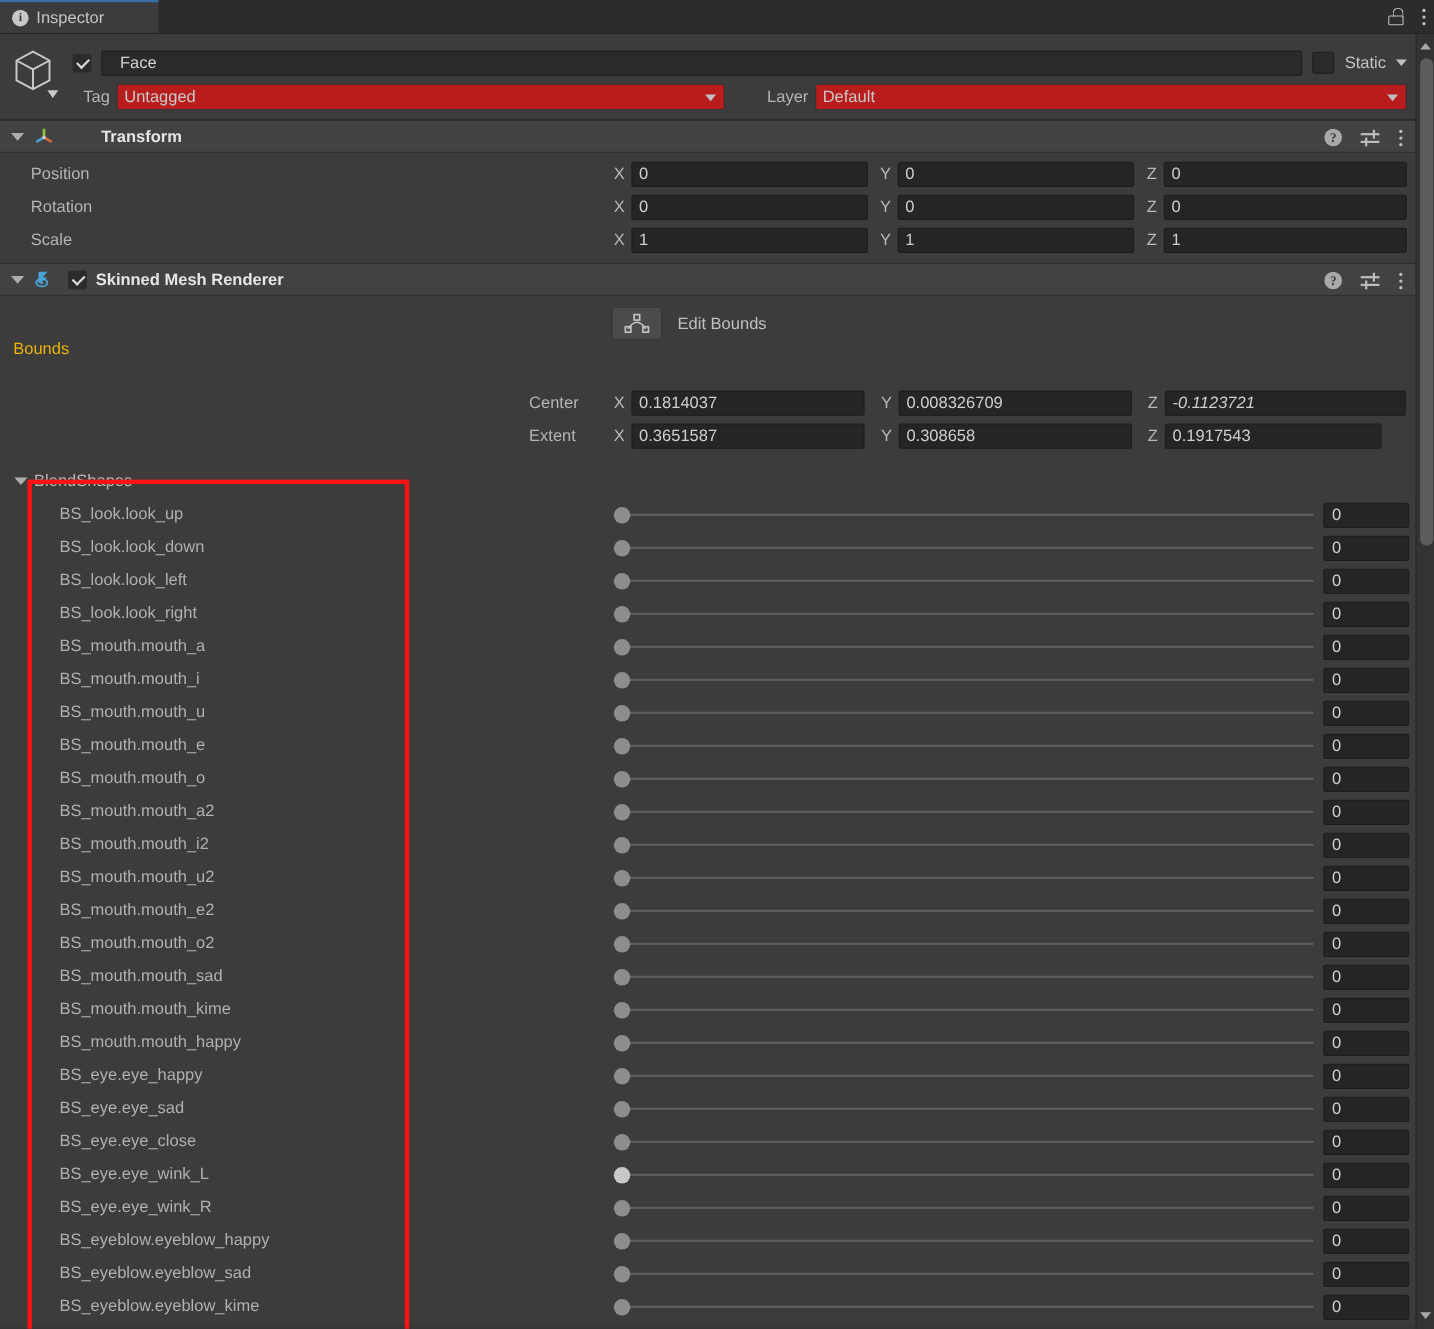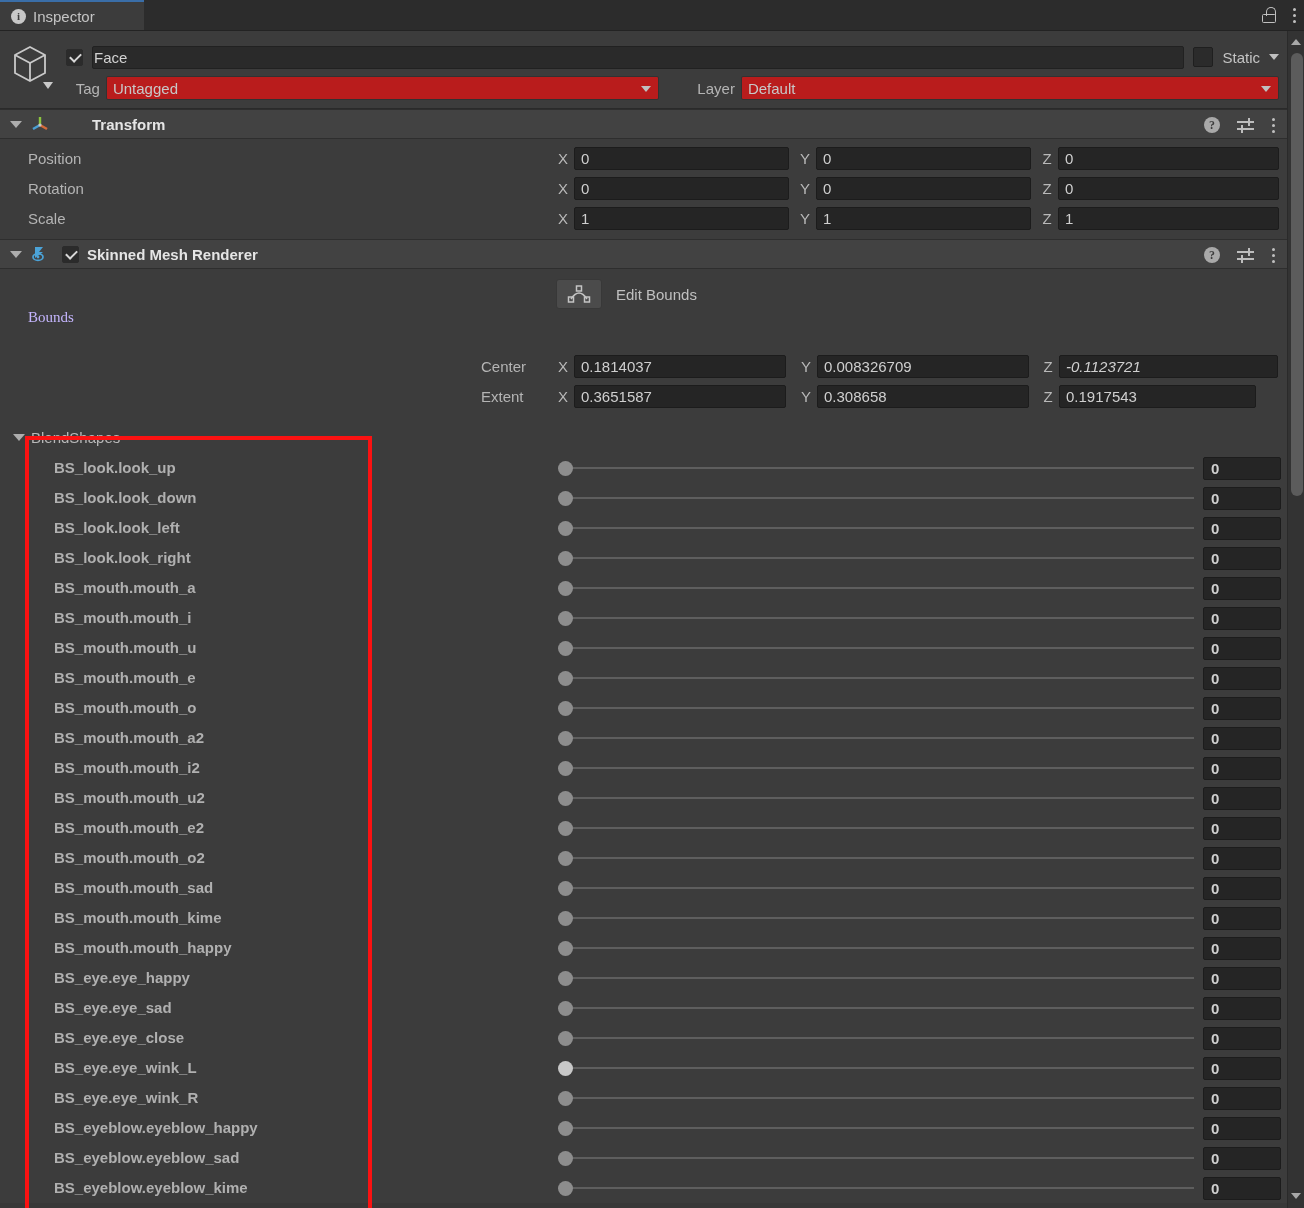--- a/index.html
+++ b/index.html
@@ -79,21 +79,21 @@
   }
   .cb.checked::after {
     content: ""; position: absolute; left: 3px; top: 3px;
     width: 9px; height: 5px;
     border-left: 2px solid #d8d8d8; border-bottom: 2px solid #d8d8d8;
     transform: rotate(-45deg);
   }
   .name-field {
     flex: 1 1 auto; height: 23px; background: #2a2a2a;
     border: 1px solid #212121; border-radius: 2px;
-    display: flex; align-items: center; padding: 0 1px;
+    display: flex; align-items: center; padding: 0 16px;
     font-size: 15px; color: #d2d2d2;
   }
   .static-box {
     width: 20px; height: 20px; background: #2b2b2b;
     border: 1px solid #1f1f1f; border-radius: 2px; flex: 0 0 auto;
   }
   .static-label { font-size: 15px; color: #c4c4c4; flex: 0 0 auto; }
   .caret-down {
     width: 0; height: 0; border-left: 5px solid transparent;
     border-right: 5px solid transparent; border-top: 6px solid #c0c0c0;
@@ -155,28 +155,28 @@
   .edit-bounds-row {
     position: absolute; left: 556px; top: 10px;
     display: flex; align-items: center; gap: 14px;
   }
   .eb-btn {
     width: 46px; height: 30px; background: #4b4b4b;
     border: 1px solid #383838; border-radius: 3px;
     display: flex; align-items: center; justify-content: center;
   }
   .eb-label { font-size: 15px; color: #c0c0c0; }
-  .bounds-label { position: absolute; left: 28px; top: 40px; font-size: 15px; color: #c4b5fd; font-family: Liberation Serif, serif; }
+  .bounds-label { position: absolute; left: 12px; top: 40px; font-size: 15px; color: #eab308; }
 
   
   .bs-foldout-row { position: relative; height: 30px; }
   .bs-foldout-row .foldout { position: absolute; left: 13px; top: 11px; }
   .bs-title { position: absolute; left: 31px; top: 6px; font-size: 15px; color: #b9b9b9; }
 
-  .bs-row { position: relative; height: 30px; font-weight: bold; }
+  .bs-row { position: relative; height: 30px; }
   .bs-name { position: absolute; left: 54px; top: 6px; font-size: 15px; color: #b0b0b0; }
   .slider { position: absolute; left: 558px; top: 14px; width: 636px; height: 2px; background: #5e5e5e; }
   .slider-handle {
     position: absolute; left: 558px; top: 8px; width: 15px; height: 15px;
     border-radius: 50%; background: #8d8d8d;
   }
   .slider-handle.hover { background: #c8c8c8; }
   .bs-value {
     position: absolute; left: 1203px; top: 4px; width: 78px; height: 23px;
     background: #252525; border: 1px solid #1c1c1c; border-radius: 2px;

